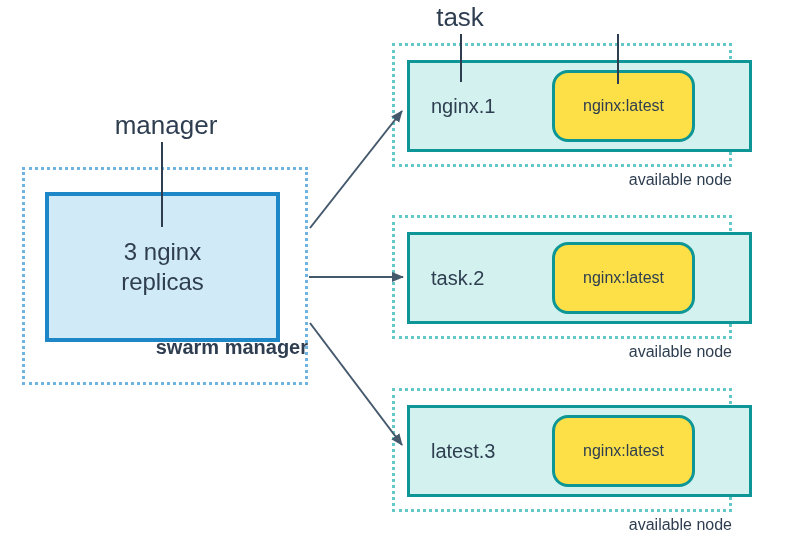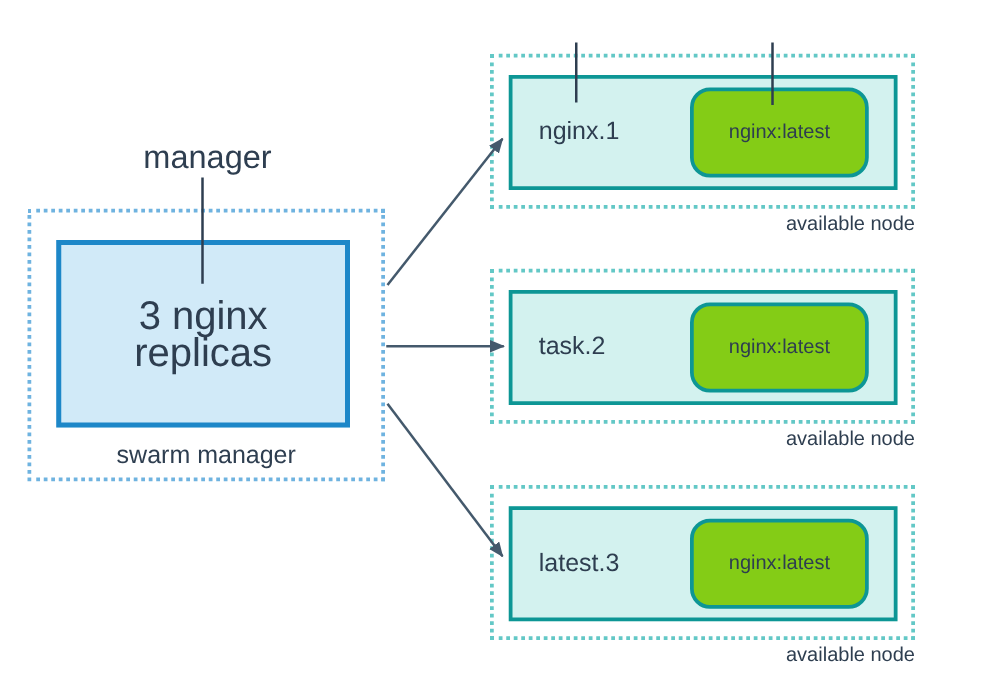--- a/index.html
+++ b/index.html
@@ -46,62 +46,63 @@
     width: 235px; height: 150px;
     background: var(--manager-fill, #d1eaf8);
     border: 4px solid var(--manager-border, #1d87c8);
     display: flex;
     align-items: center;
     justify-content: center;
   }
   .manager-box .box-text {
     display: block;
     width: 135px;
-    font-size: 32px;
+    font-size: 24px;
     line-height: 30px;
     text-align: center;
   }
   .manager-caption {
     position: absolute;
-    left: 22px; top: 353px;
+    left: 22px; top: 336px;
     width: 286px;
-    text-align: center;
+    text-align: right;
     font-size: 20px;
+    font-weight: bold;
   }
 
   
   .node { position: absolute; left: 392px; width: 340px; height: 160px; }
   .node-1 { top: 43px; }
   .node-2 { top: 215px; }
   .node-3 { top: 388px; }
   .node-dotted {
     position: absolute;
     left: 0; top: 0;
     width: 340px; height: 124px;
     border: 3px dotted var(--node-dotted, #63c8c6);
   }
   .node-inner {
     position: absolute;
     left: 15px; top: 17px;
-    width: 311px; height: 92px;
+    width: 345px; height: 92px;
     background: var(--node-fill, #d3f2ef);
     border: 3px solid var(--node-border, #0d9695);
     padding-left: 37px;
   }
   .task-name {
     position: absolute;
     left: 21px; top: 50%;
     transform: translateY(-50%);
     font-size: 20px;
   }
   .container-box {
     position: absolute;
     left: 142px; top: 7px;
     width: 143px; height: 72px;
-    background: #84cc16;
+    background: #fde047;
     border: 3px solid var(--node-border, #0d9695);
     border-radius: 16px;
     display: flex;
     align-items: center;
     justify-content: center;
   }
   .container-box span { font-size: 16px; }
   .node-caption {
     position: absolute;
     left: 0; top: 128px;
@@ -121,20 +122,21 @@
   .pointer-line { stroke: var(--text, #2e3e50); stroke-width: 2; }
   .arrow-line { stroke: var(--arrow, #44596c); stroke-width: 2; marker-end: url(#arrowhead); }
   #arrowhead path { fill: var(--arrow, #44596c); }
 </style>
 </head>
 <body>
 
 <div class="stage">
 
   <div class="big-label" id="label-service">manager</div>
+  <div class="big-label" id="label-task">task</div>
 
   <div class="manager-dotted"></div>
   <div class="manager-box">
     <span class="box-text">3 nginx replicas</span>
   </div>
   <div class="manager-caption">swarm manager</div>
 
   <div class="node node-1">
     <div class="node-dotted"></div>
     <div class="node-inner">

